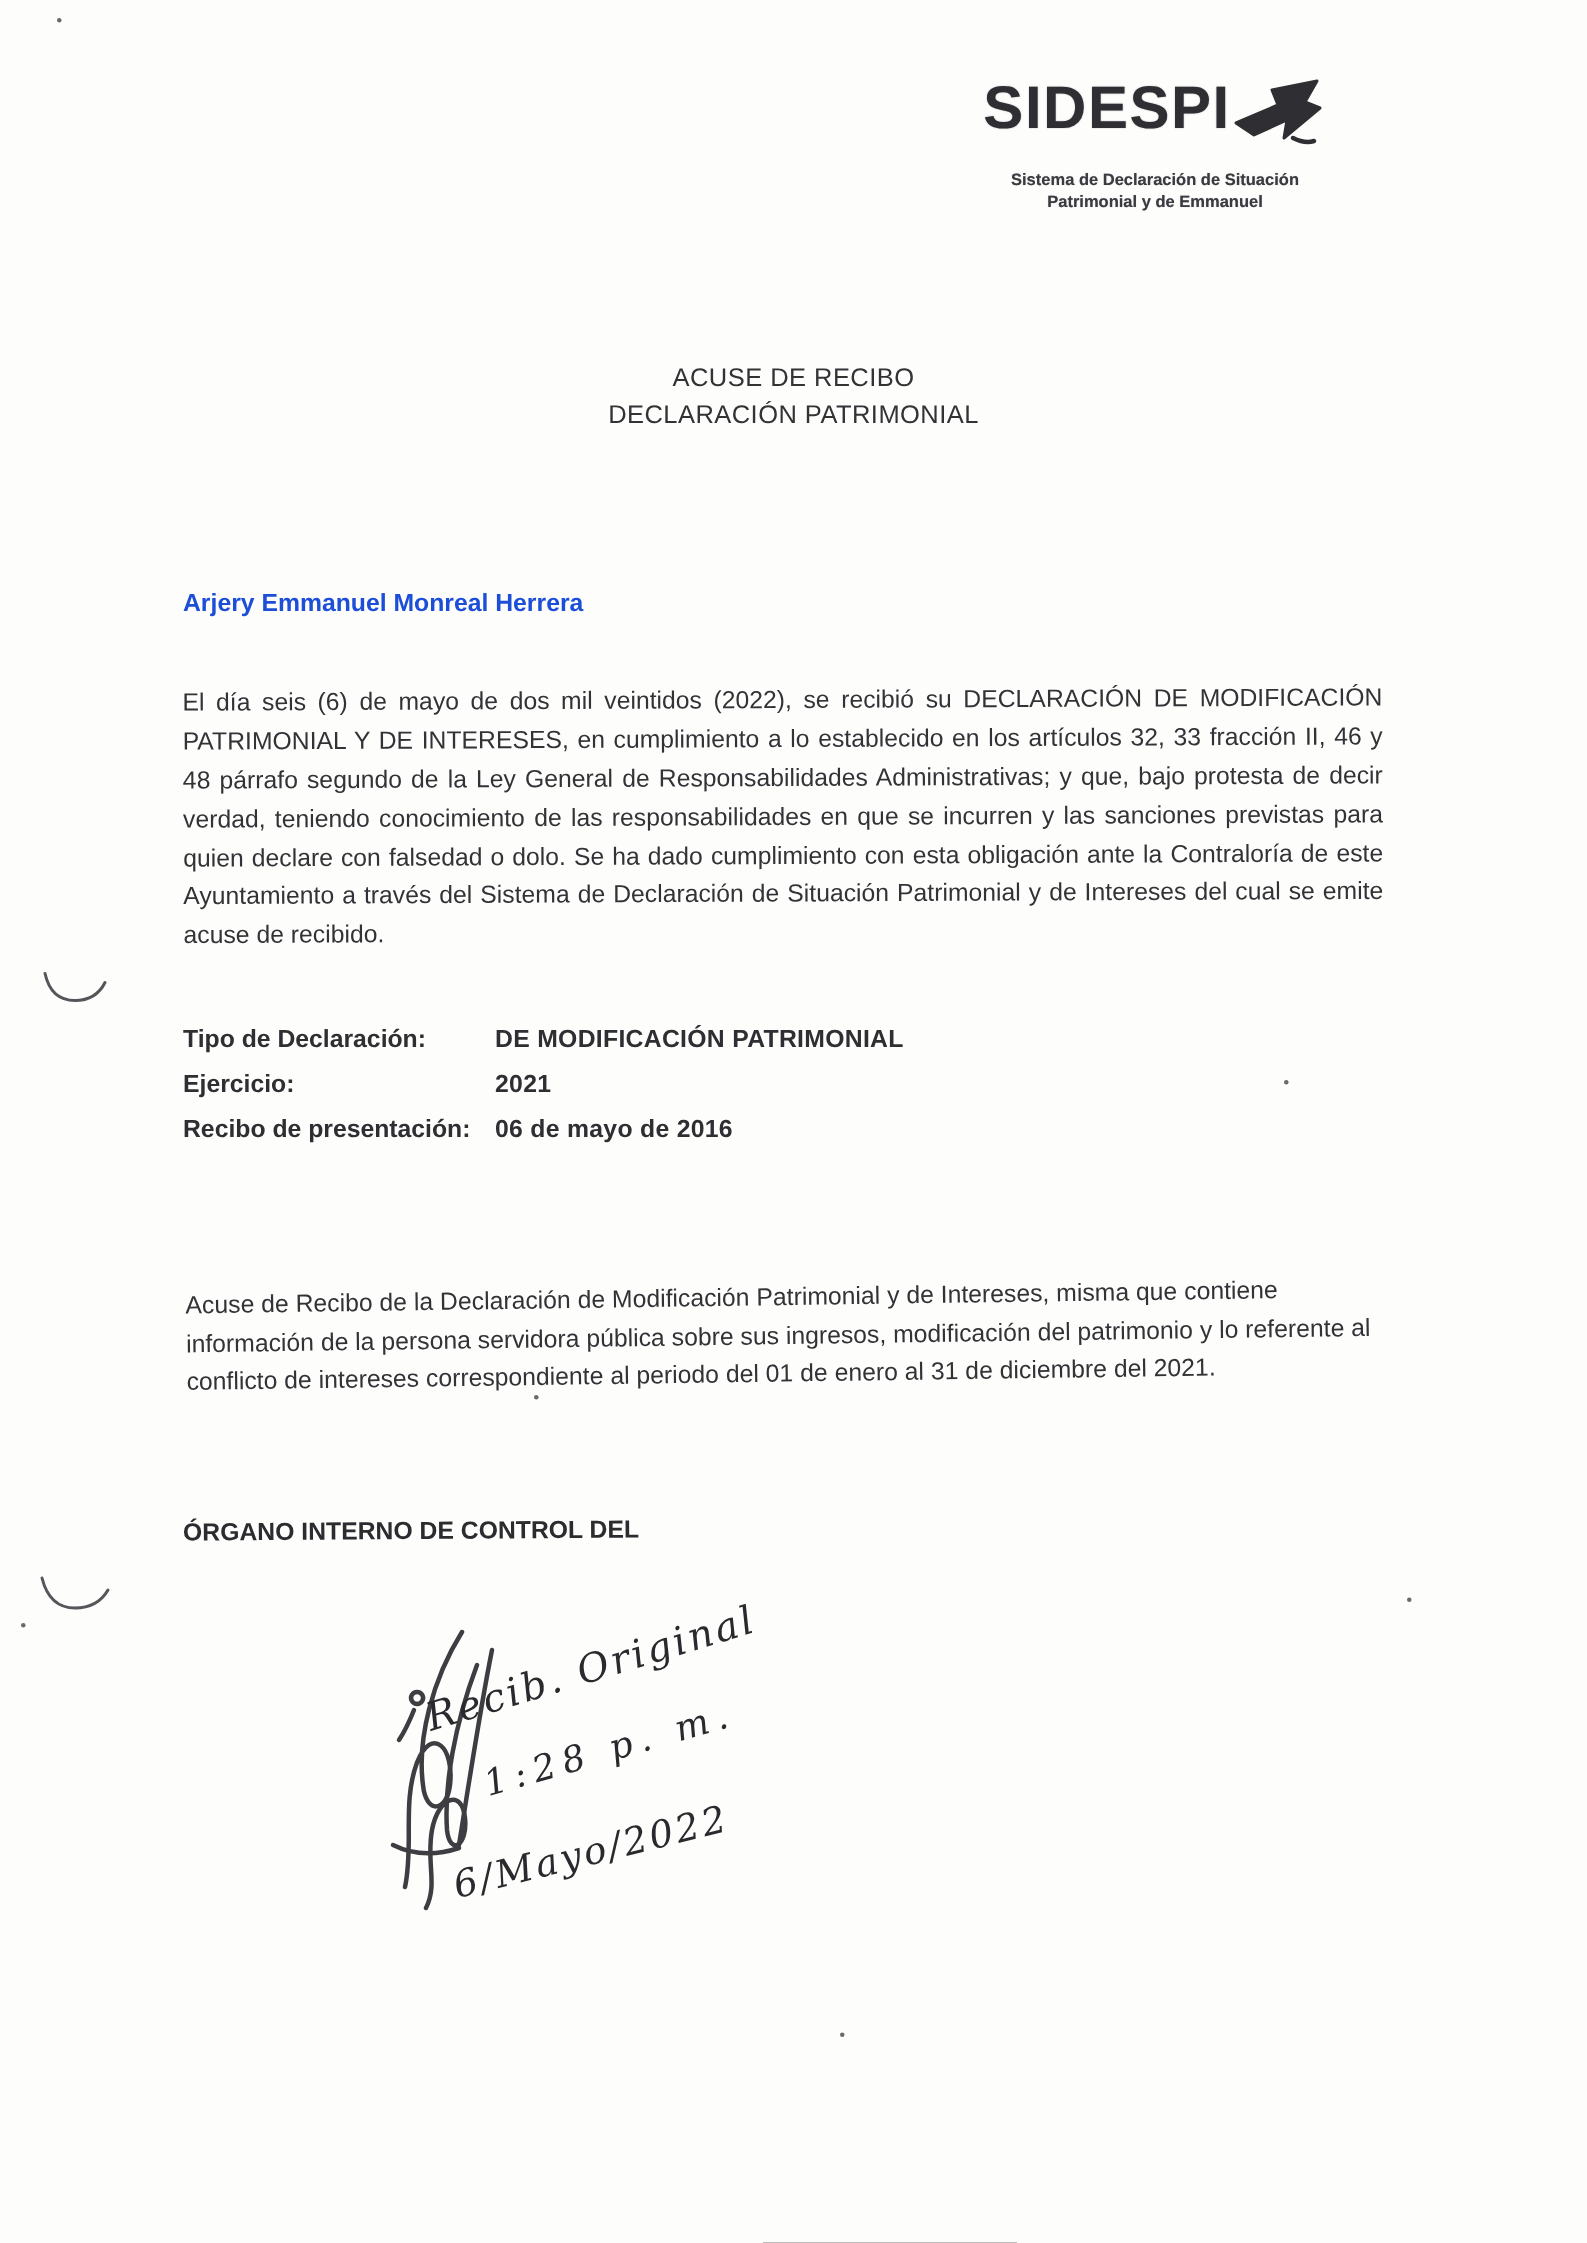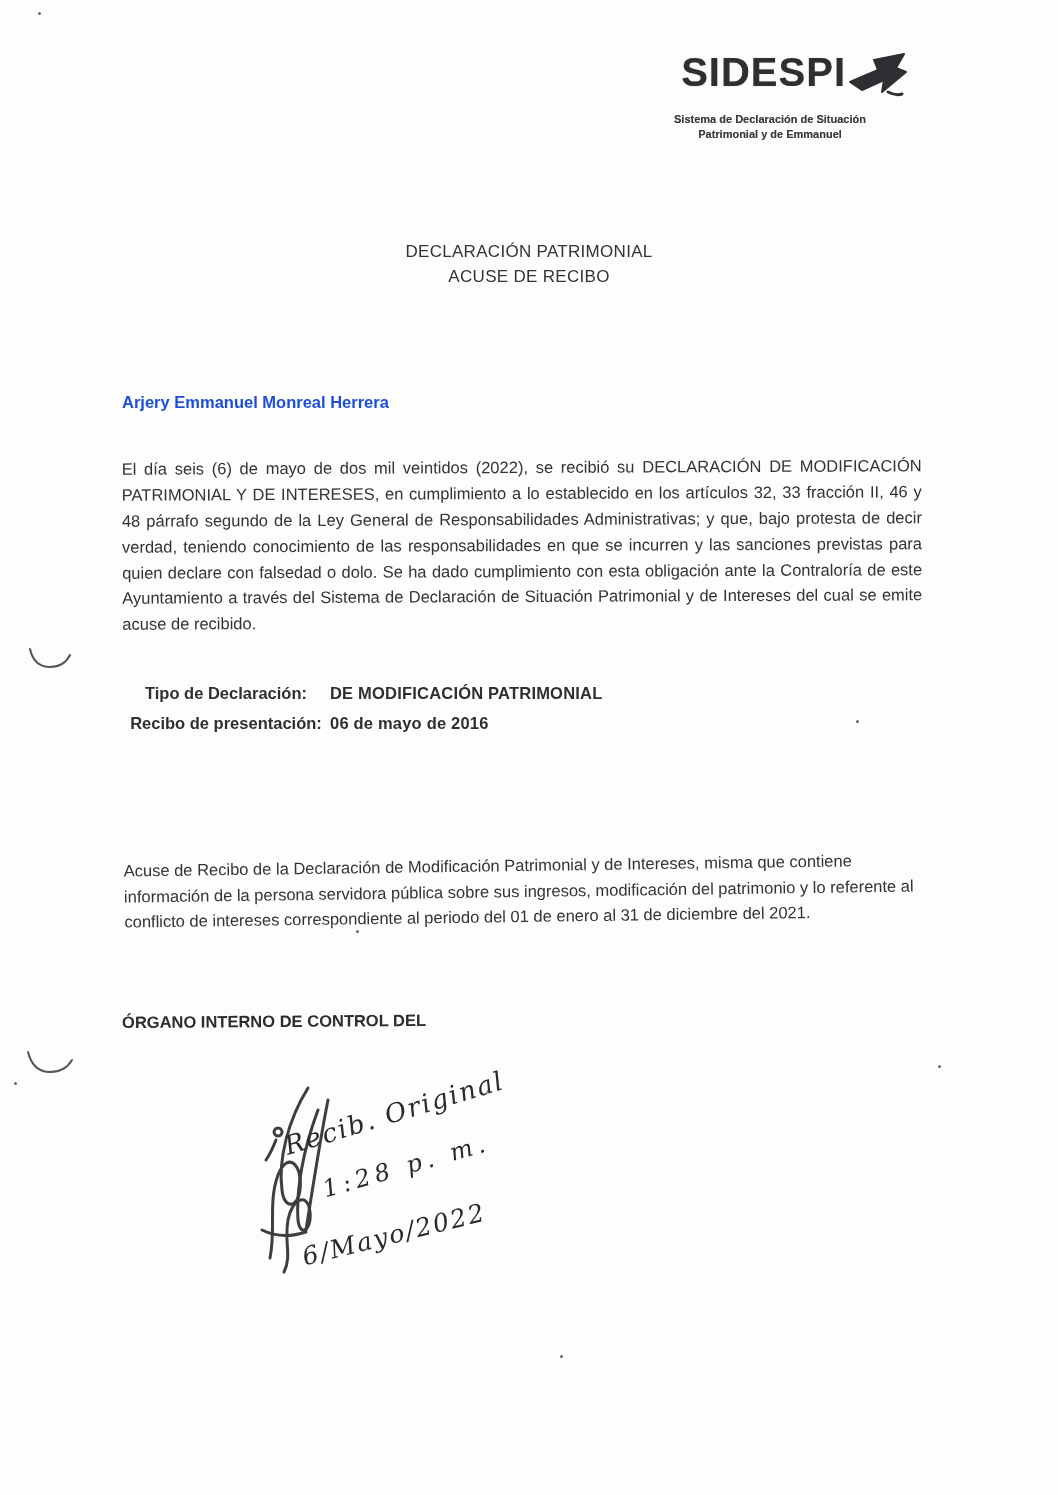--- a/index.html
+++ b/index.html
@@ -10,21 +10,21 @@
     background:#fdfdfc;
     font-family:"Liberation Sans", sans-serif;
     color:#2b2b2e;
     overflow:hidden;
   }
   
   .logo{
     position:absolute;top:52px;left:630px;width:280px;
     text-align:center;
   }
-  .logo-row{display:flex;align-items:flex-start;justify-content:flex-end;gap:2px;}
+  .logo-row{display:flex;align-items:flex-start;justify-content:center;gap:2px;}
   .brand{
     font-weight:bold;font-size:40px;letter-spacing:1px;color:#2e2e33;
     line-height:1;text-shadow:0 0 1px rgba(40,40,45,.4);
   }
   .logo-arrow{margin-top:-4px;}
   .tagline{
     margin-top:6px;font-weight:bold;font-size:11px;line-height:1.35;color:#3a3a40;
     text-shadow:0 0 .5px rgba(40,40,45,.5);
   }
   
@@ -42,21 +42,21 @@
   .body-par{
     position:absolute;top:455px;left:122px;width:800px;
     font-size:16.5px;line-height:1.57;text-align:justify;color:#333337;
     transform:rotate(-0.25deg);
   }
   
   .fields{
     position:absolute;top:684px;left:122px;width:720px;
     font-size:16.5px;color:#2f2f33;
   }
-  .field-row{display:flex;margin-bottom:11px;align-items:baseline;text-align:center;}
+  .field-row{display:flex;margin-bottom:11px;align-items:baseline;}
   .field-label{font-weight:bold;width:208px;flex:0 0 208px;}
   .field-value{letter-spacing:.2px;font-weight:bold;}
   
   .summary-par{
     position:absolute;top:853px;left:124px;width:800px;
     font-size:16.5px;line-height:1.55;color:#333337;
     transform:rotate(-0.8deg);
   }
   
   .office-heading{
@@ -98,34 +98,38 @@
         </svg>
       </span>
     </div>
     <div class="tagline">
       <div>Sistema de Declaración de Situación</div>
       <div>Patrimonial y de Emmanuel</div>
     </div>
   </div>
 
   <div class="doc-title">
+    <div>ACUSE DE RECIBO</div>
     <div>DECLARACIÓN PATRIMONIAL</div>
-    <div>ACUSE DE RECIBO</div>
   </div>
 
   <div class="recipient">
     <div>Arjery Emmanuel Monreal Herrera</div>
   </div>
 
   <div class="body-par">El día seis (6) de mayo de dos mil veintidos (2022), se recibió su DECLARACIÓN DE MODIFICACIÓN PATRIMONIAL Y DE INTERESES, en cumplimiento a lo establecido en los artículos 32, 33 fracción II, 46 y 48 párrafo segundo de la Ley General de Responsabilidades Administrativas; y que, bajo protesta de decir verdad, teniendo conocimiento de las responsabilidades en que se incurren y las sanciones previstas para quien declare con falsedad o dolo. Se ha dado cumplimiento con esta obligación ante la Contraloría de este Ayuntamiento a través del Sistema de Declaración de Situación Patrimonial y de Intereses del cual se emite acuse de recibido.</div>
 
   <div class="fields">
     <div class="field-row">
       <span class="field-label">Tipo de Declaración:</span>
       <span class="field-value">DE MODIFICACIÓN PATRIMONIAL</span>
+    </div>
+    <div class="field-row">
+      <span class="field-label">Ejercicio:</span>
+      <span class="field-value">2021</span>
     </div>
     <div class="field-row">
       <span class="field-label">Recibo de presentación:</span>
       <span class="field-value">06 de mayo de 2016</span>
     </div>
   </div>
 
   <div class="summary-par">Acuse de Recibo de la Declaración de Modificación Patrimonial y de Intereses, misma que contiene información de la persona servidora pública sobre sus ingresos, modificación del patrimonio y lo referente al conflicto de intereses correspondiente al periodo del 01 de enero al 31 de diciembre del 2021.</div>
 
   <div class="office-heading">ÓRGANO INTERNO DE CONTROL DEL</div>

